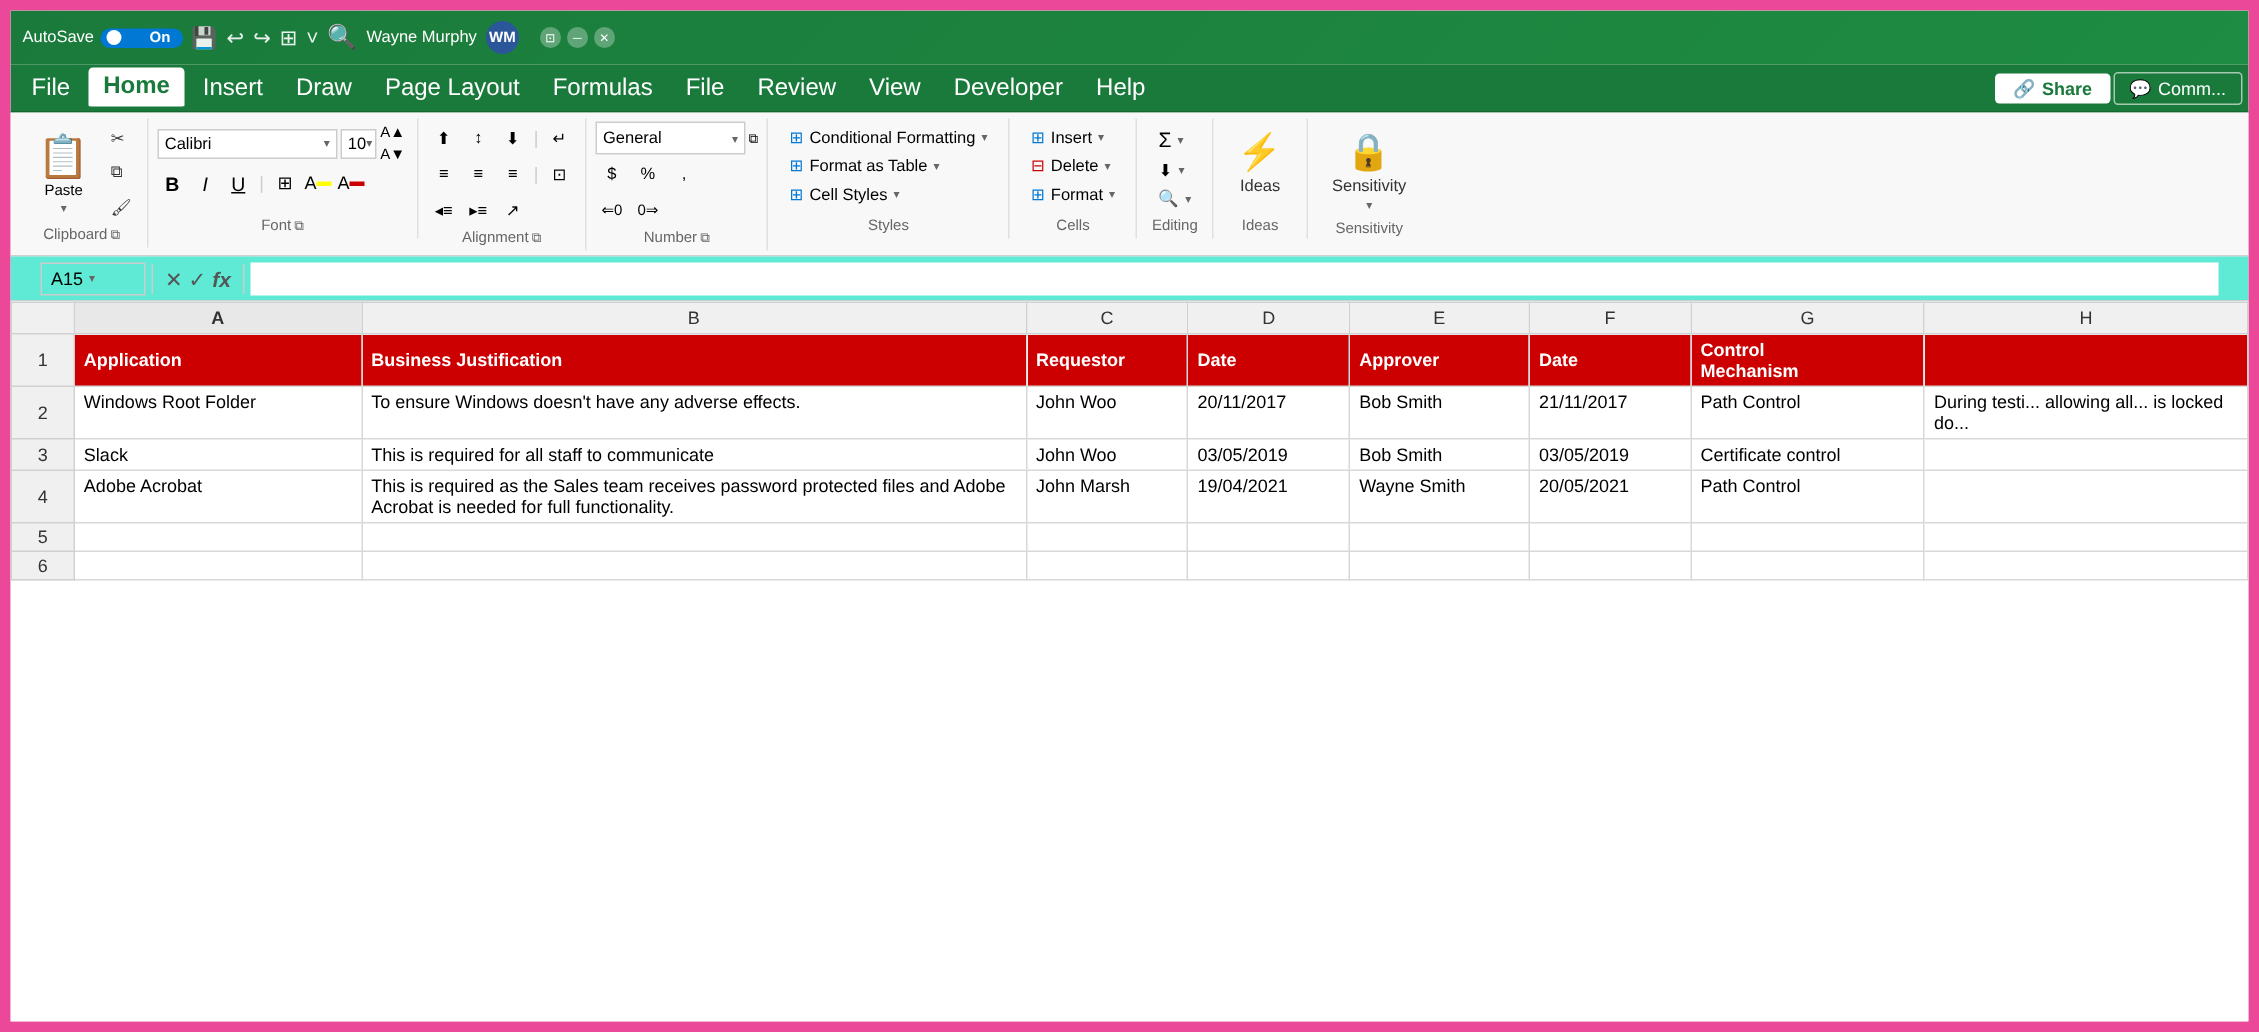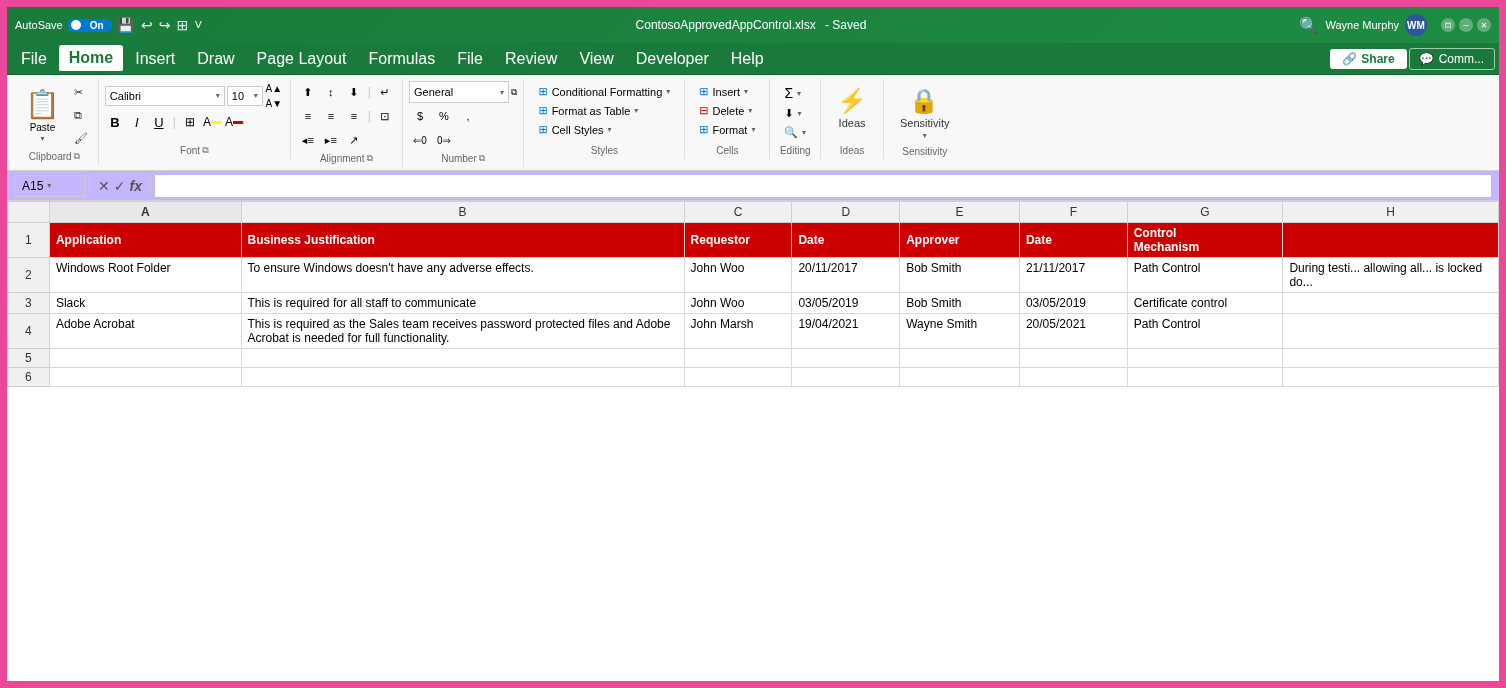--- a/index.html
+++ b/index.html
@@ -11,21 +11,21 @@
       height: 36px;
       display: flex;
       align-items: center;
       padding: 0 8px;
       color: white;
       gap: 6px;
     }
     .autosave-section { display: flex; align-items: center; gap: 4px; font-size: 11px; }
     .toggle-on {
       background: #0078d4; border-radius: 10px; padding: 1px 8px 1px 4px;
-      display: flex; align-items: center; gap: 9px; font-size: 10px; font-weight: bold;
+      display: flex; align-items: center; gap: 19px; font-size: 10px; font-weight: bold;
     }
     .toggle-circle { width: 10px; height: 10px; background: white; border-radius: 50%; }
     .title-bar-icons { display: flex; gap: 6px; align-items: center; }
     .title-bar-icons span { font-size: 14px; opacity: 0.9; cursor: pointer; }
     .file-title { flex: 1; text-align: center; font-size: 12px; font-weight: 500; }
     .user-section { display: flex; align-items: center; gap: 6px; font-size: 11px; }
     .user-avatar { background: #2b579a; border-radius: 50%; width: 22px; height: 22px; display: flex; align-items: center; justify-content: center; font-size: 10px; font-weight: bold; }
     .win-controls { display: flex; gap: 4px; margin-left: 8px; }
     .win-btn { width: 14px; height: 14px; border-radius: 50%; display: flex; align-items: center; justify-content: center; font-size: 8px; cursor: pointer; }
     .win-restore { background: rgba(255,255,255,0.3); color: white; }
@@ -105,40 +105,40 @@
     .paste-label { font-size: 10px; }
     .paste-arrow { font-size: 8px; }
     .font-row { display: flex; align-items: center; gap: 2px; }
     .font-select {
       border: 1px solid #ccc; background: white; padding: 1px 4px;
       font-size: 11px; height: 20px; cursor: pointer; width: 120px;
       display: flex; align-items: center; justify-content: space-between;
     }
     .size-select {
       border: 1px solid #ccc; background: white; padding: 1px 4px;
-      font-size: 11px; height: 20px; cursor: pointer; width: 36px;
+      font-size: 11px; height: 20px; cursor: pointer; width: 24px;
       display: flex; align-items: center; justify-content: space-between;
     }
     .fmt-btn {
       width: 20px; height: 20px; display: flex; align-items: center; justify-content: center;
       cursor: pointer; border-radius: 2px; font-size: 12px; border: none; background: transparent;
     }
     .style-btn {
       display: flex; align-items: center; gap: 4px; padding: 2px 8px;
       cursor: pointer; border-radius: 2px; font-size: 11px; white-space: nowrap;
     }
 
     
     .formula-bar {
-      background: #c4b5fd;
+      background: #5eead4;
       height: 30px;
       display: flex;
       align-items: center;
       border-bottom: 1px solid #d0d0d0;
-      padding: 0 8px;
+      padding: 0 20px;
       gap: 4px;
     }
     .cell-ref {
       border: 1px solid #ccc; width: 70px; height: 22px;
       display: flex; align-items: center; padding: 0 6px;
       font-size: 12px; cursor: pointer;
     }
     .formula-divider { width: 1px; background: #ccc; height: 20px; }
     .formula-icons { display: flex; gap: 4px; align-items: center; padding: 0 4px; }
     .formula-icon { font-size: 14px; cursor: pointer; color: #555; }
@@ -263,24 +263,20 @@
         <div class="toggle-circle"></div>
         <span>On</span>
       </div>
     </div>
     <div class="title-bar-icons">
       <span>💾</span>
       <span>↩</span>
       <span>↪</span>
       <span>⊞</span>
       <span>˅</span>
-    </div>
-    <div class="file-title">
-      <span>ContosoApprovedAppControl.xlsx</span>
-      <span style="margin-left:6px;">- Saved</span>
     </div>
     <span style="font-size:16px;">🔍</span>
     <div class="user-section">
       <span>Wayne Murphy</span>
       <div class="user-avatar">
         <span>WM</span>
       </div>
     </div>
     <div class="win-controls">
       <div class="win-btn win-restore">⊡</div>

